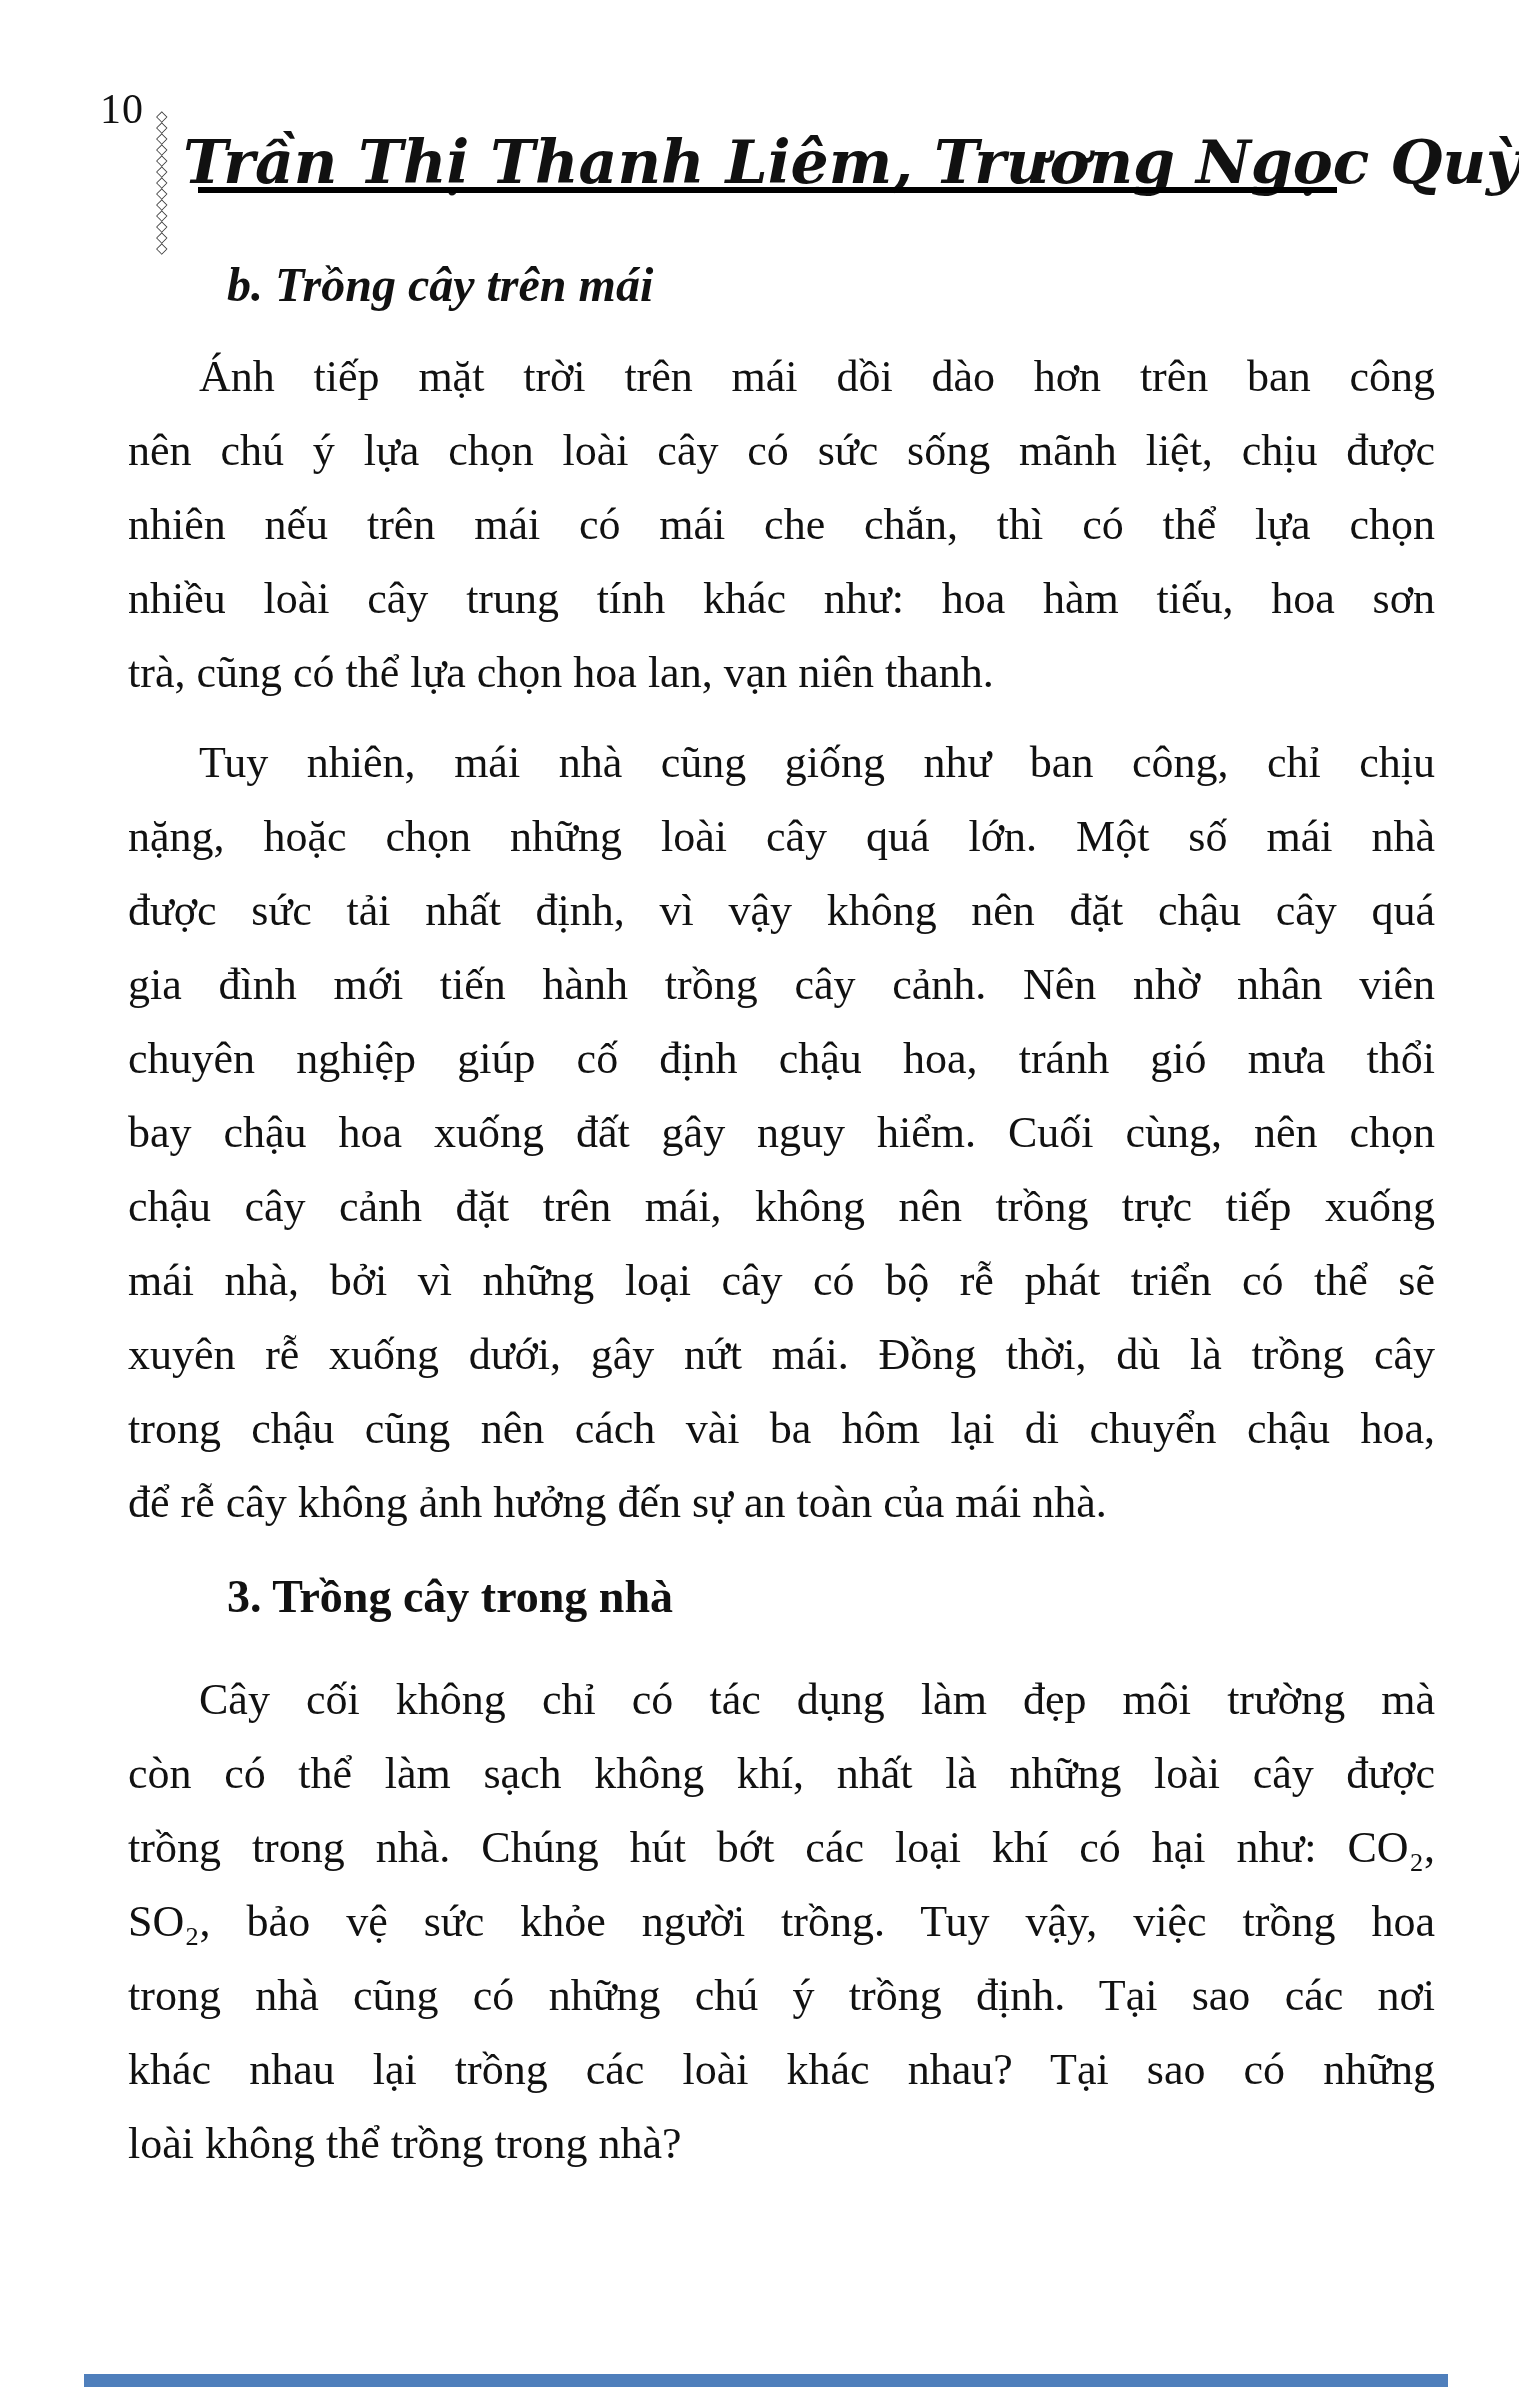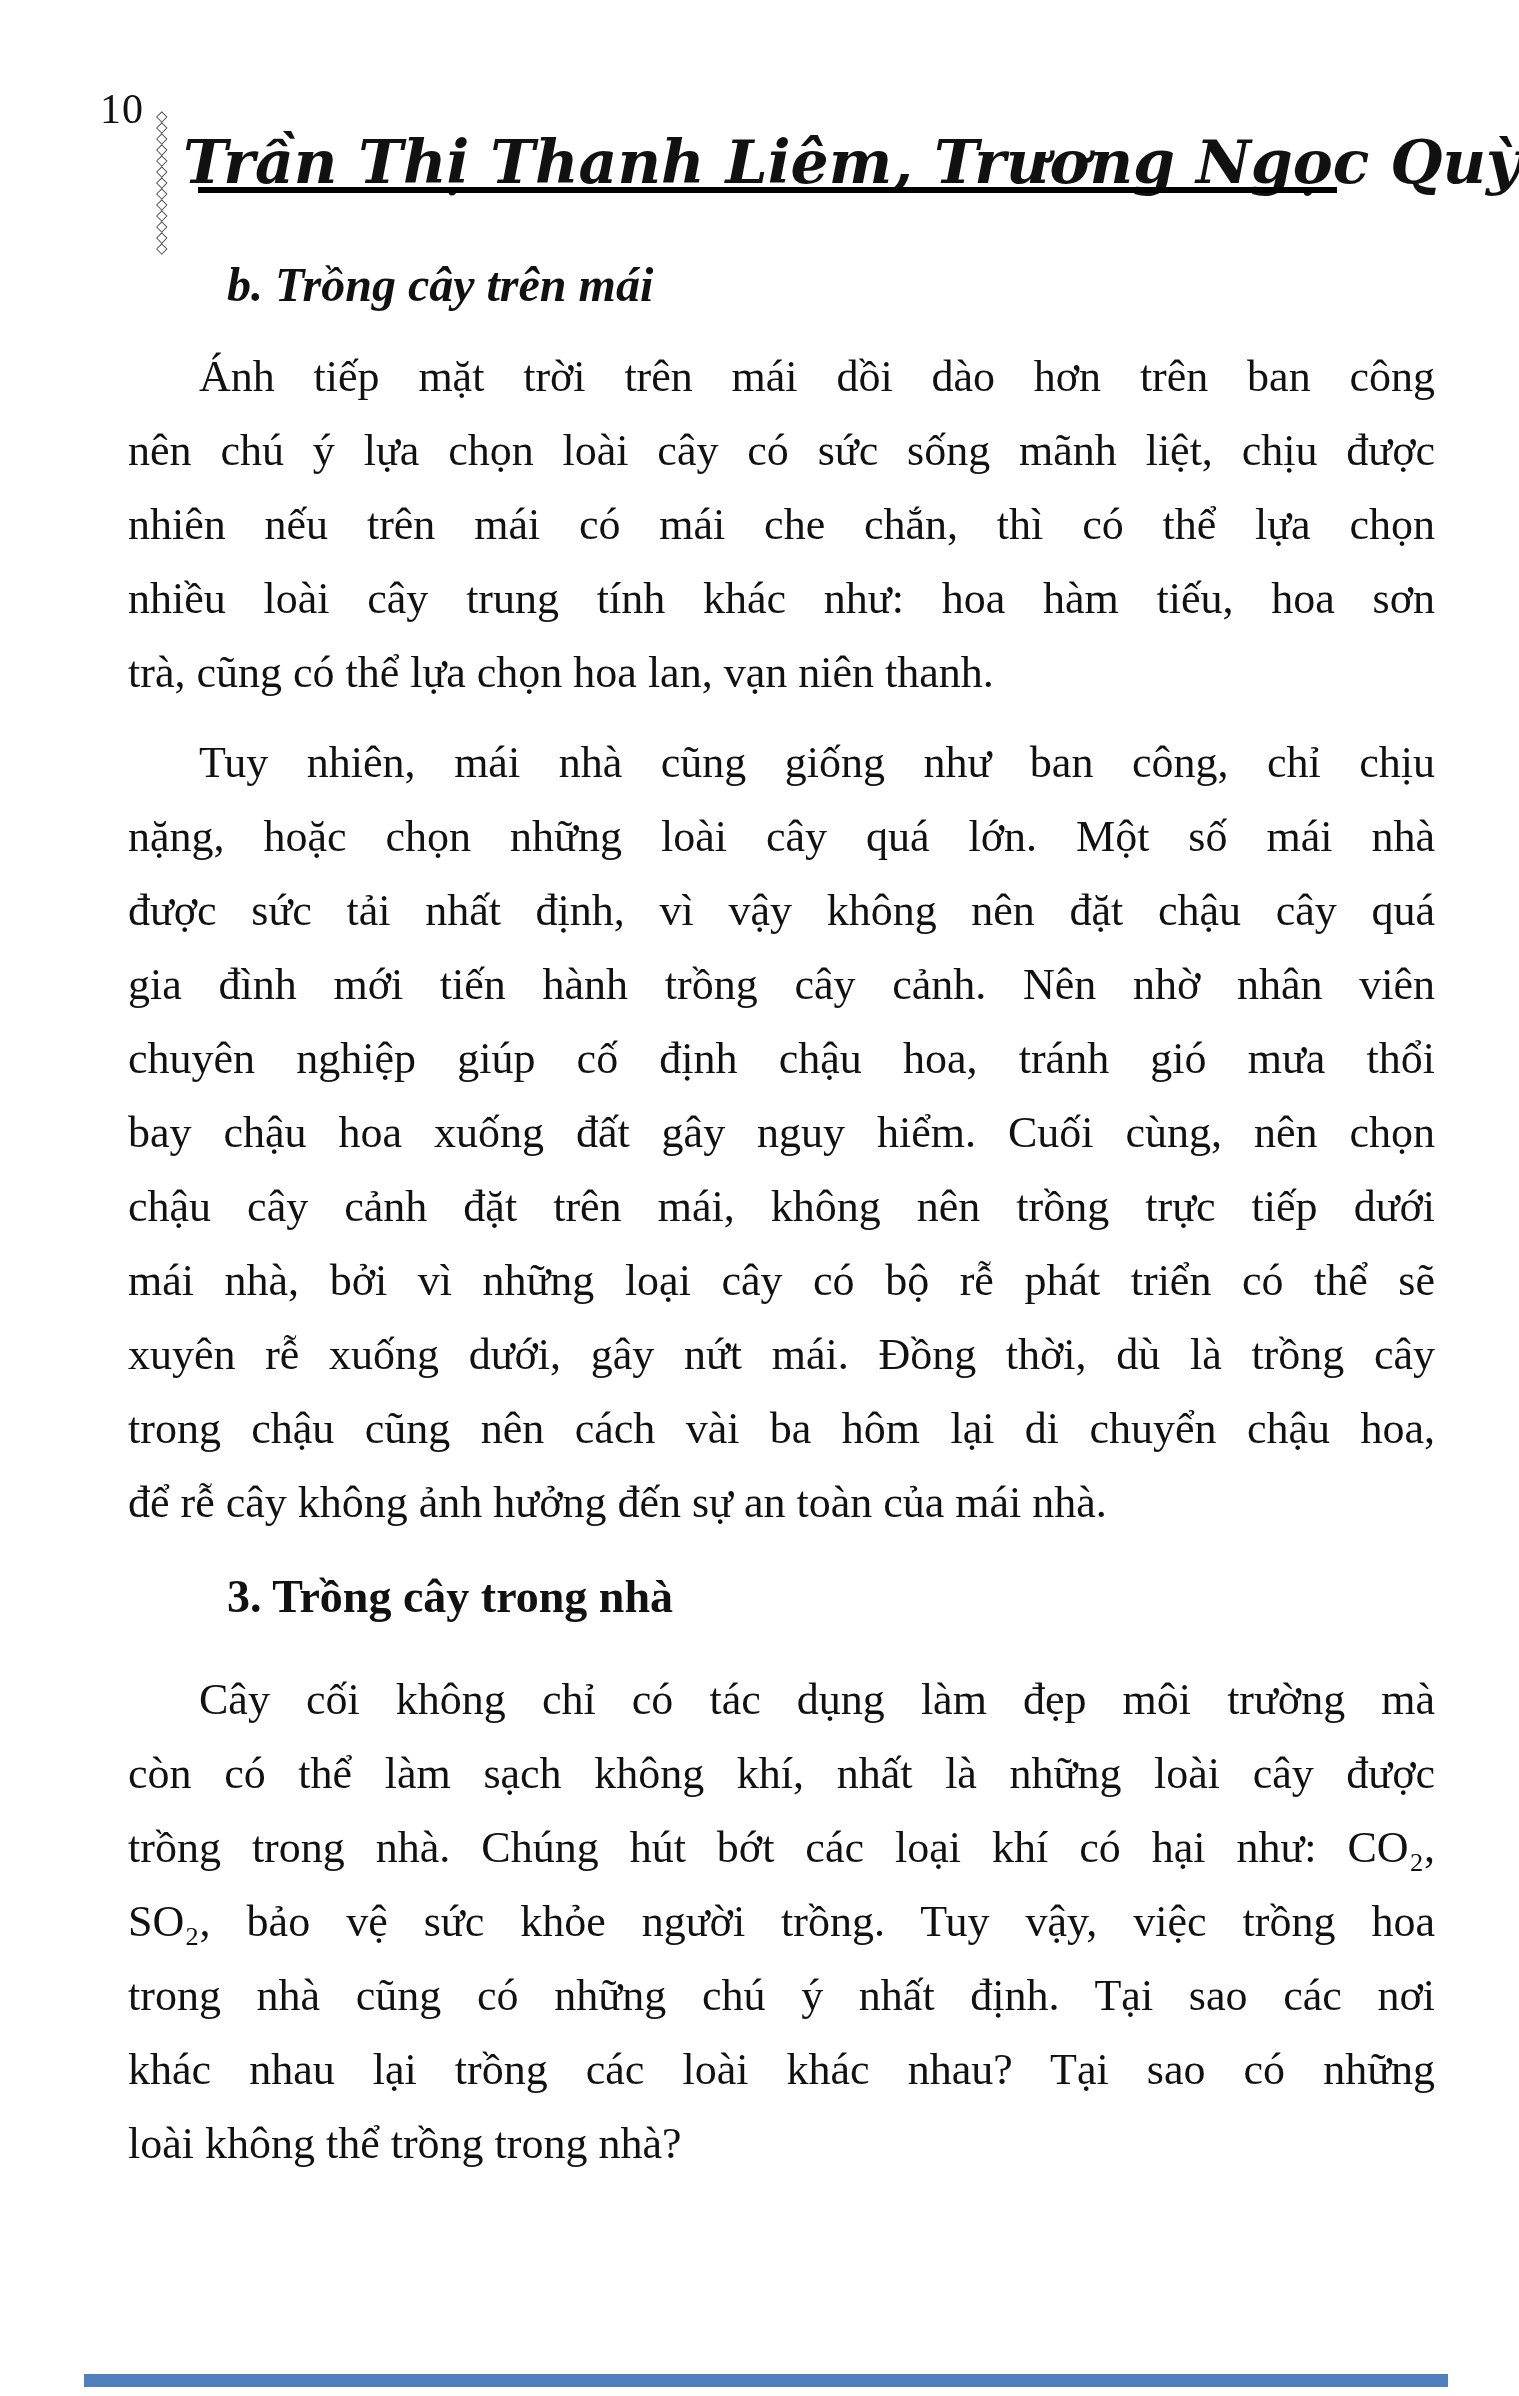--- a/index.html
+++ b/index.html
@@ -104,32 +104,32 @@
       <div class="line">nhiều loài cây trung tính khác như: hoa hàm tiếu, hoa sơn</div>
       <div class="line last">trà, cũng có thể lựa chọn hoa lan, vạn niên thanh.</div>
     </div>
     <div class="para">
       <div class="line first">Tuy nhiên, mái nhà cũng giống như ban công, chỉ chịu</div>
       <div class="line">nặng, hoặc chọn những loài cây quá lớn. Một số mái nhà</div>
       <div class="line">được sức tải nhất định, vì vậy không nên đặt chậu cây quá</div>
       <div class="line">gia đình mới tiến hành trồng cây cảnh. Nên nhờ nhân viên</div>
       <div class="line">chuyên nghiệp giúp cố định chậu hoa, tránh gió mưa thổi</div>
       <div class="line">bay chậu hoa xuống đất gây nguy hiểm. Cuối cùng, nên chọn</div>
-      <div class="line">chậu cây cảnh đặt trên mái, không nên trồng trực tiếp dưới</div>
+      <div class="line">chậu cây cảnh đặt trên mái, không nên trồng trực tiếp xuống</div>
       <div class="line">mái nhà, bởi vì những loại cây có bộ rễ phát triển có thể sẽ</div>
       <div class="line">xuyên rễ xuống dưới, gây nứt mái. Đồng thời, dù là trồng cây</div>
       <div class="line">trong chậu cũng nên cách vài ba hôm lại di chuyển chậu hoa,</div>
       <div class="line last">để rễ cây không ảnh hưởng đến sự an toàn của mái nhà.</div>
     </div>
     <div class="h-bold">3. Trồng cây trong nhà</div>
     <div class="para">
       <div class="line first">Cây cối không chỉ có tác dụng làm đẹp môi trường mà</div>
       <div class="line">còn có thể làm sạch không khí, nhất là những loài cây được</div>
       <div class="line">trồng trong nhà. Chúng hút bớt các loại khí có hại như: CO₂,</div>
       <div class="line">SO₂, bảo vệ sức khỏe người trồng. Tuy vậy, việc trồng hoa</div>
-      <div class="line">trong nhà cũng có những chú ý nhất định. Tại sao các nơi</div>
+      <div class="line">trong nhà cũng có những chú ý trồng định. Tại sao các nơi</div>
       <div class="line">khác nhau lại trồng các loài khác nhau? Tại sao có những</div>
       <div class="line last">loài không thể trồng trong nhà?</div>
     </div>
   </div>
 
 <div class="bottom-bar" style="background: rgb(79, 127, 188);"></div>
 
 
 </body></html>

